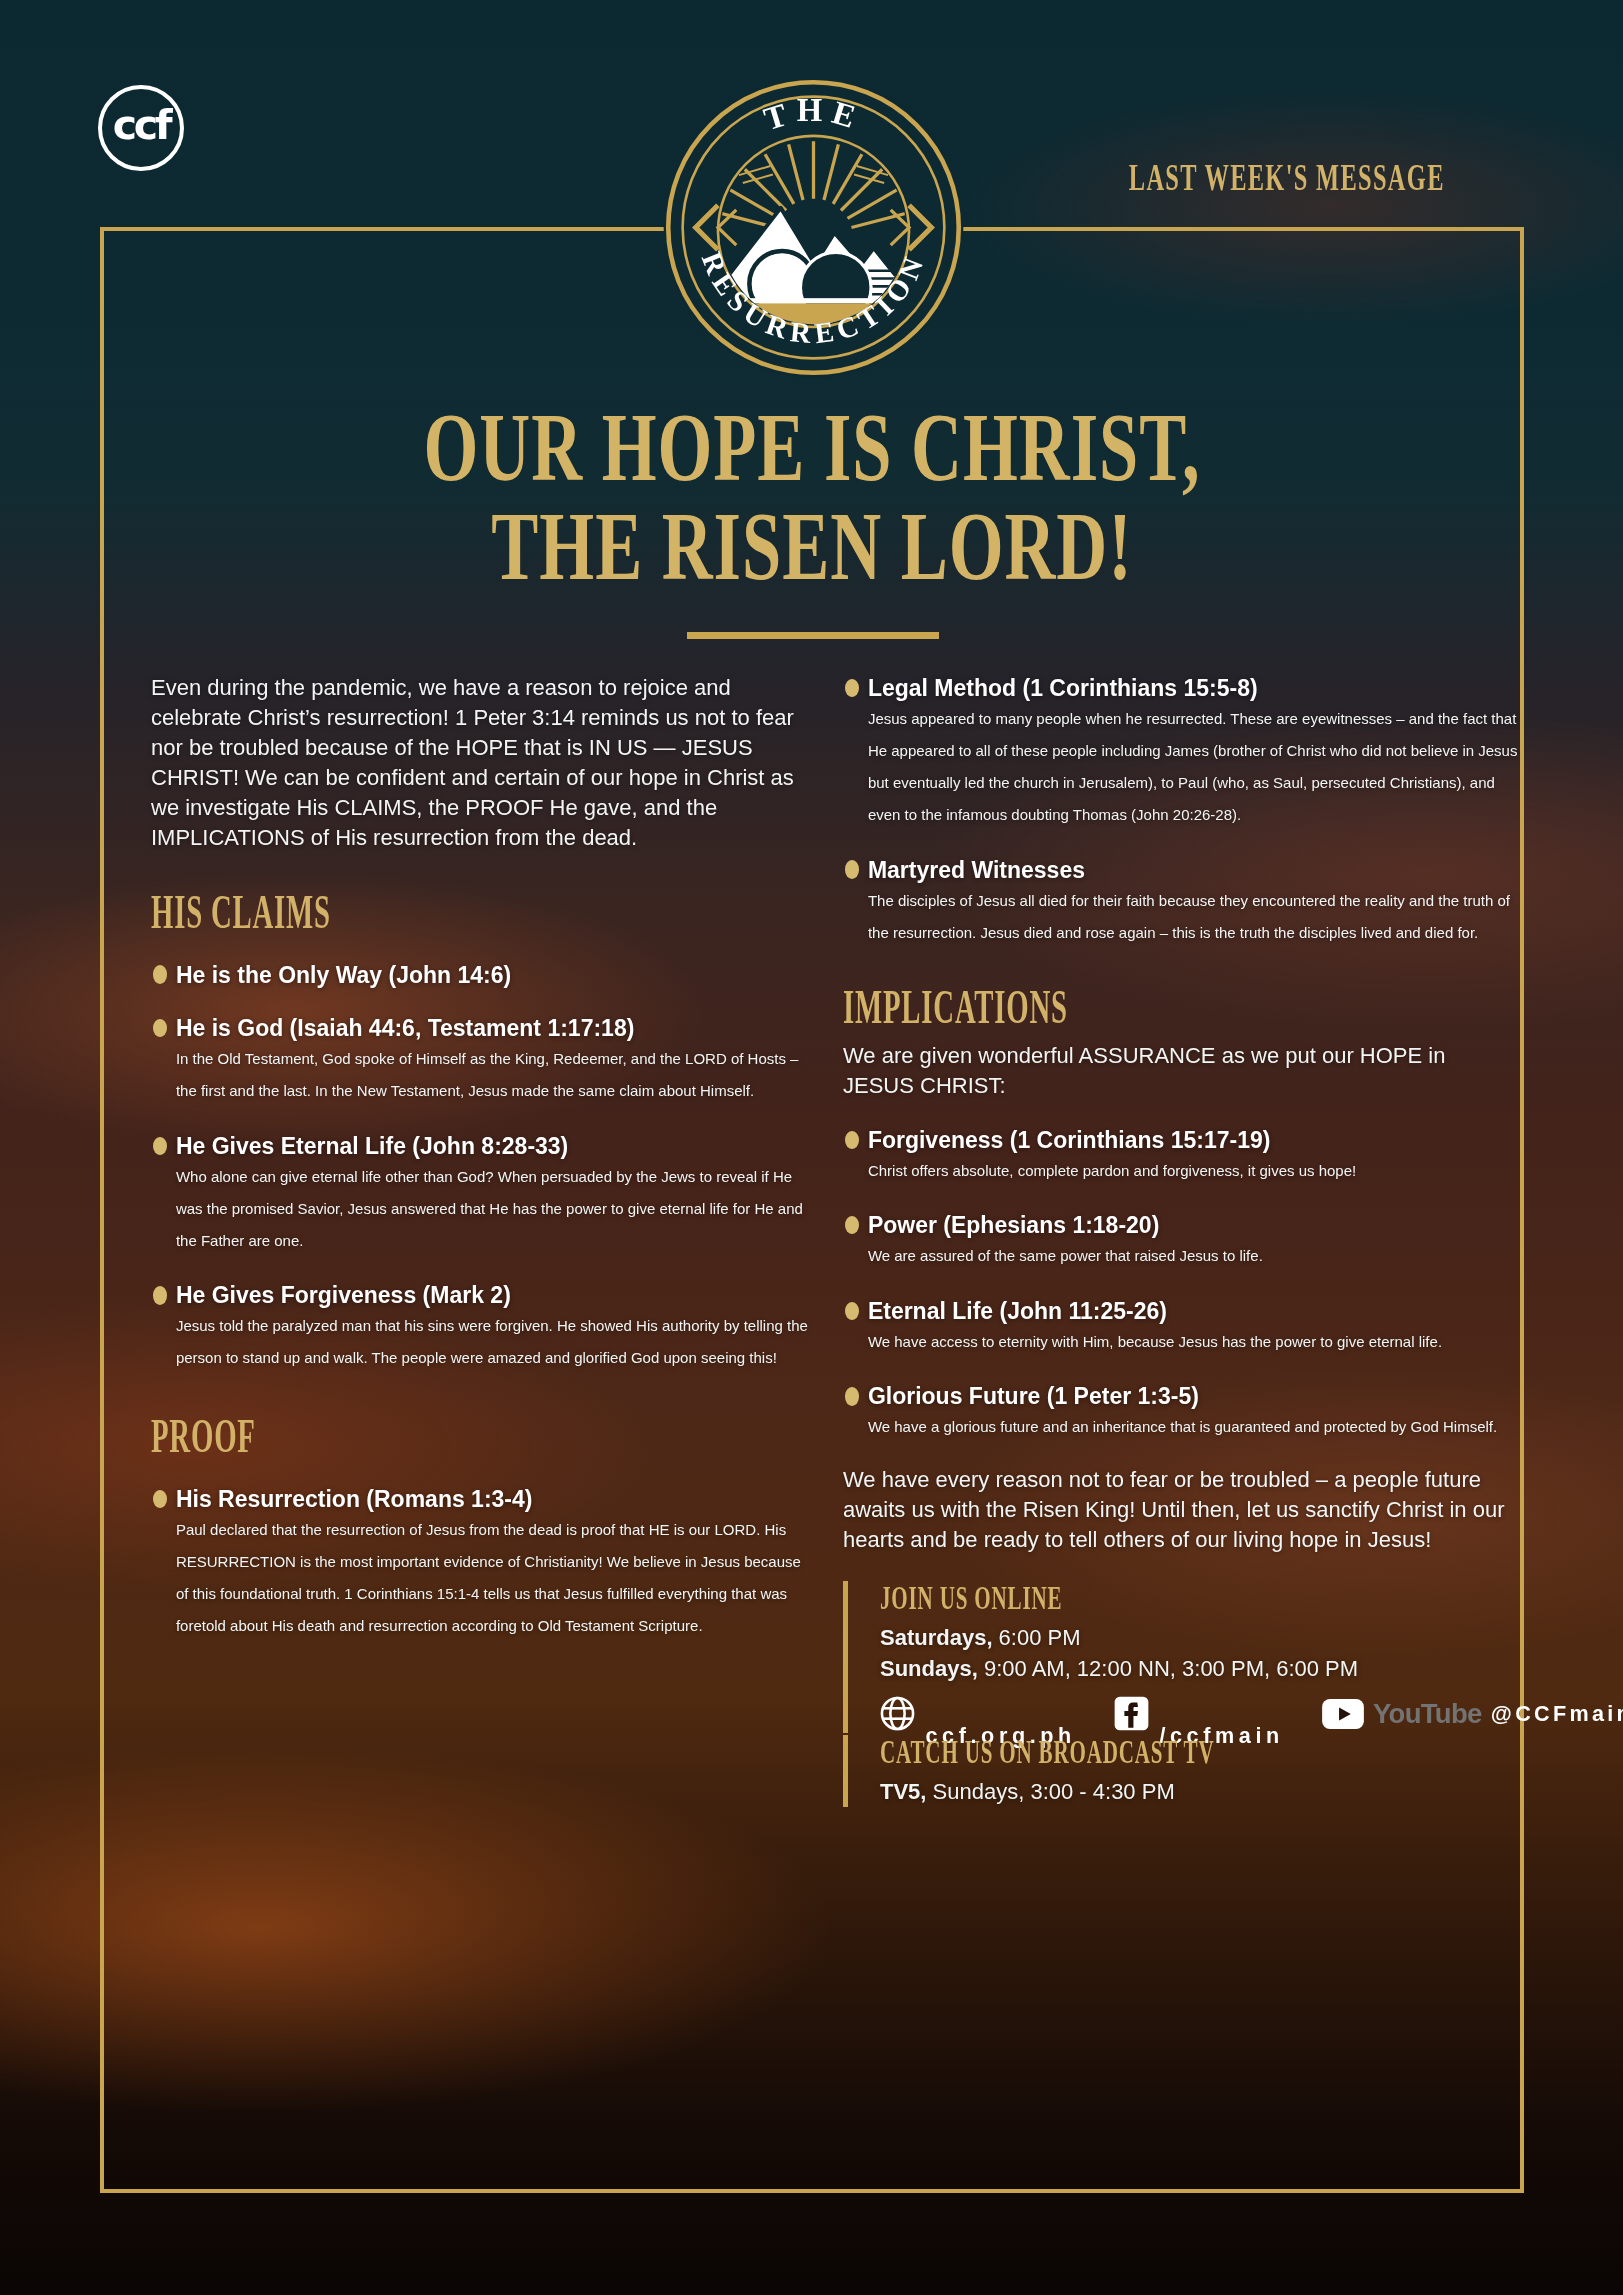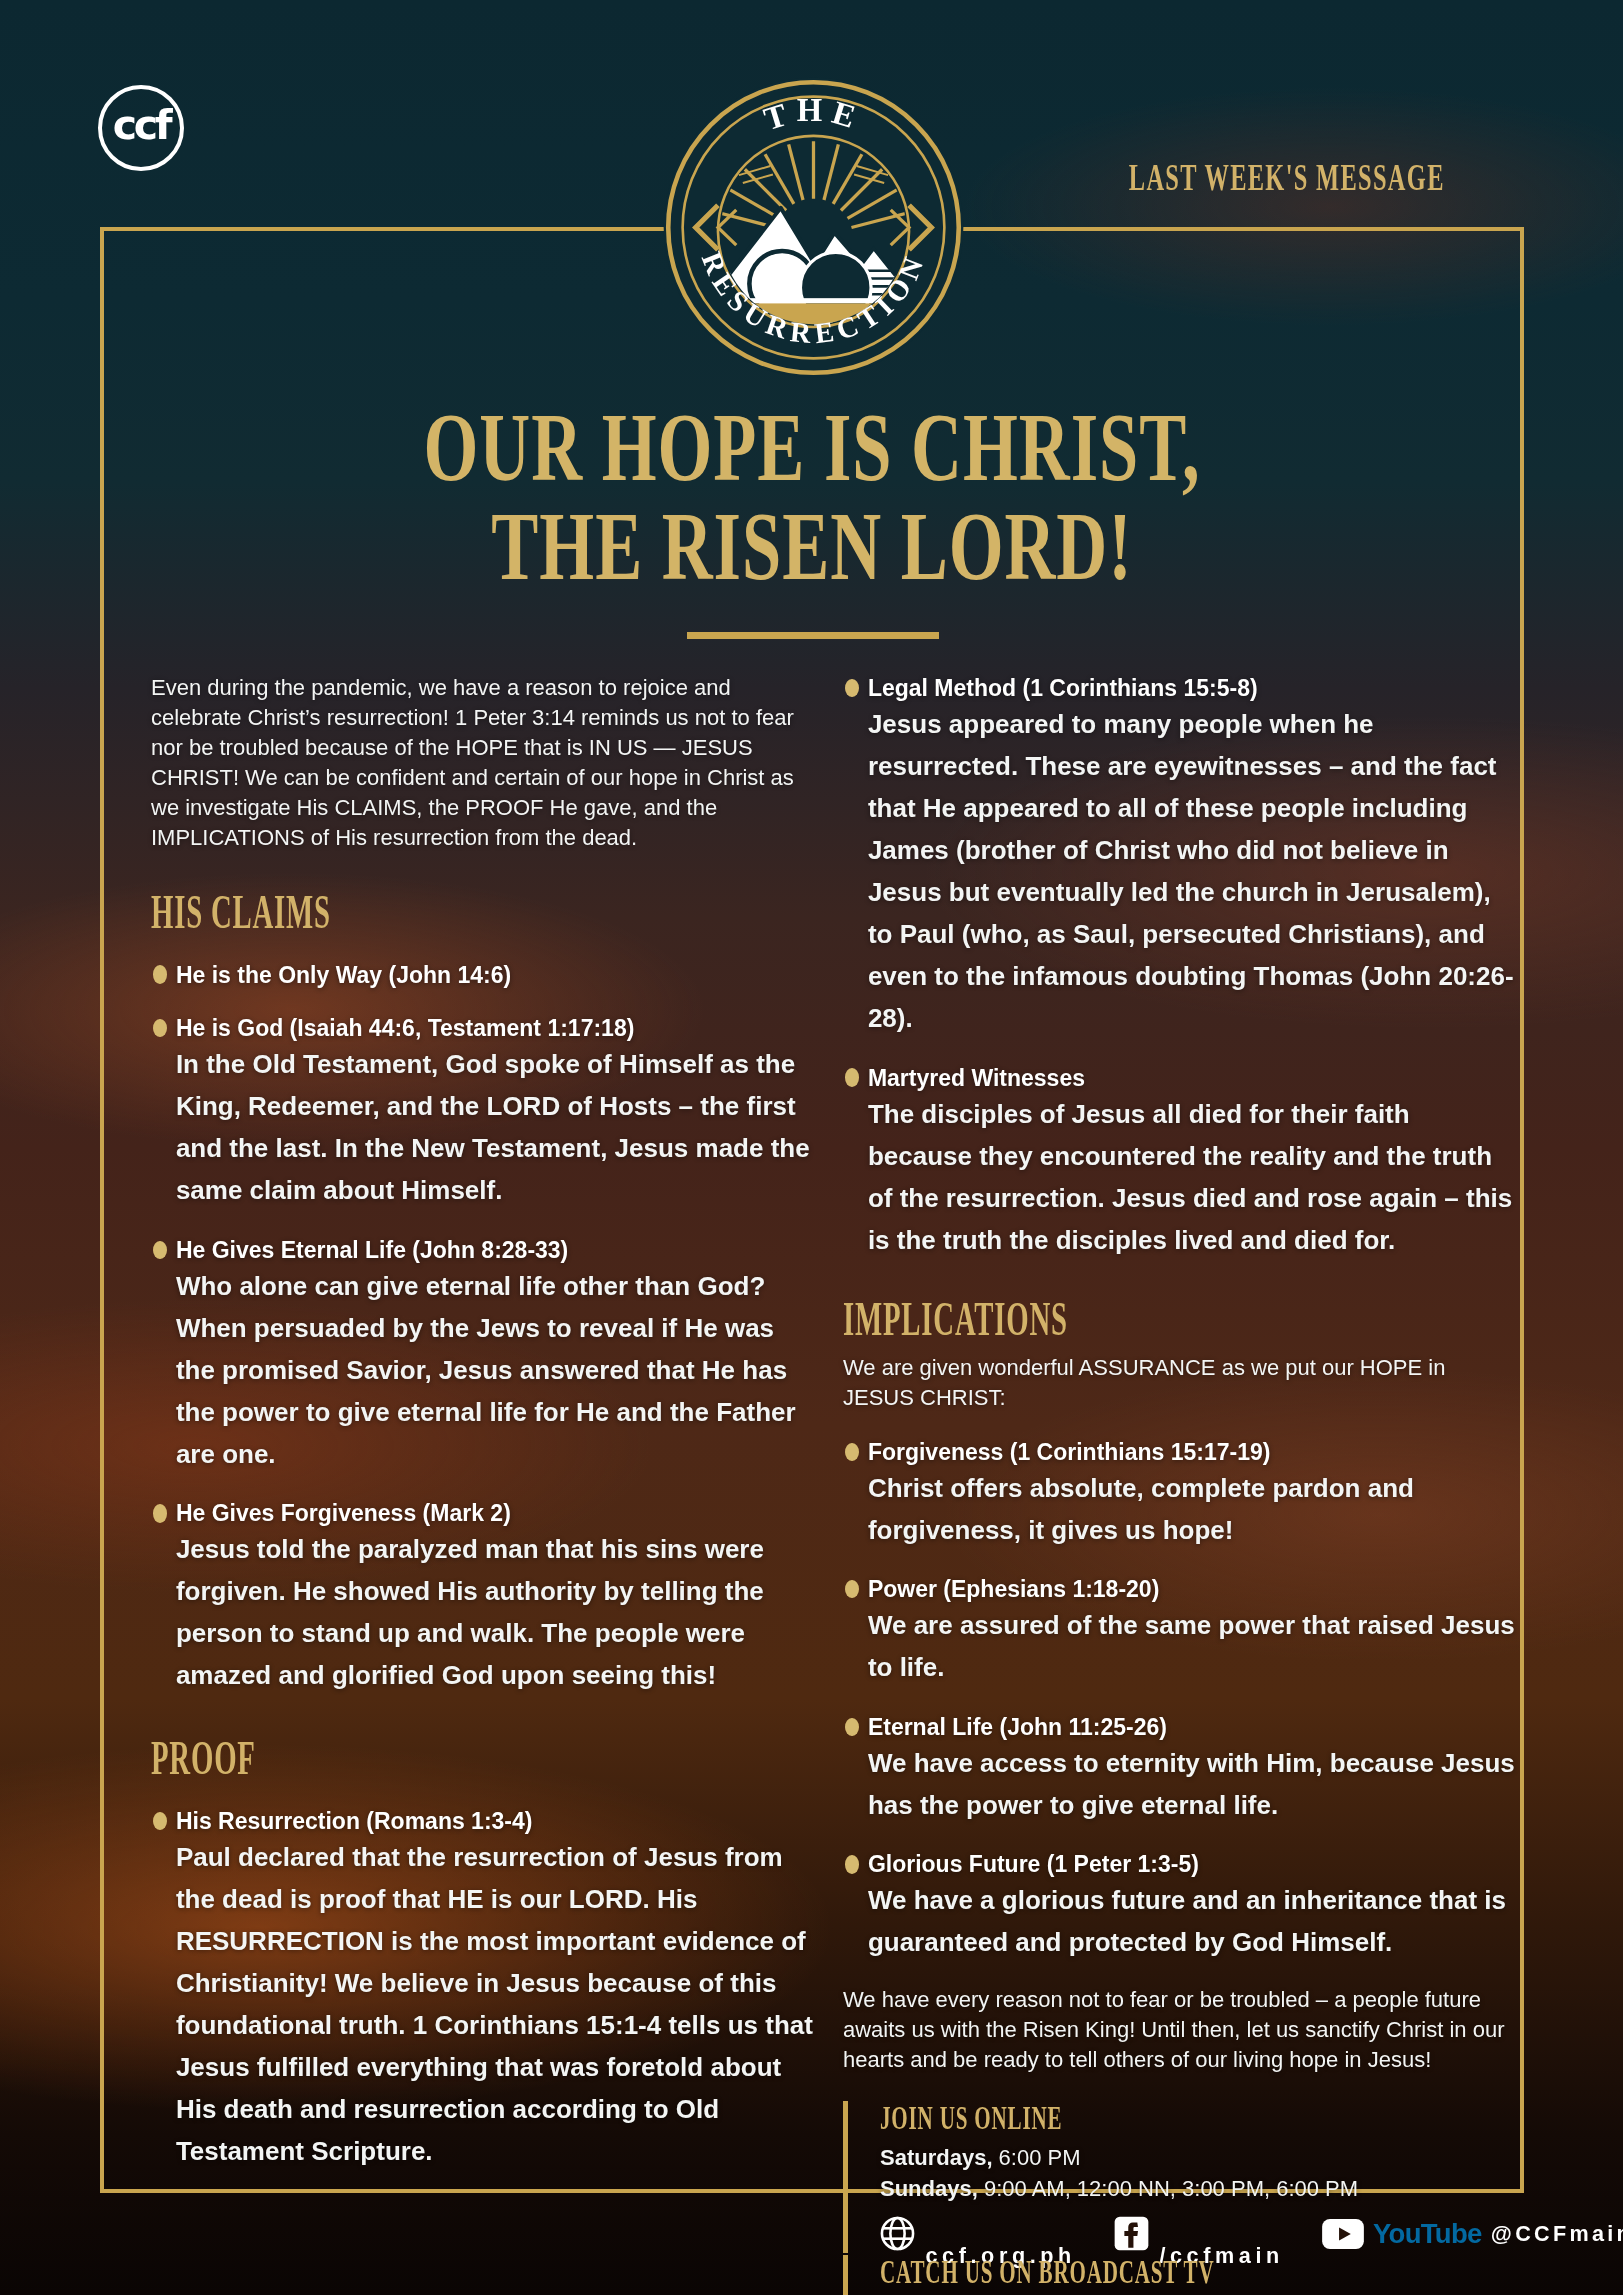--- a/index.html
+++ b/index.html
@@ -64,38 +64,38 @@
   }
   .h-claims{margin-top:35px;}
   .h-proof{margin-top:38px;}
   .h-impl{margin-top:34px;}
   .bullet{display:flex;margin-top:23.6px;}
   .bullet .dot{
     flex:0 0 auto;width:13.7px;height:18.3px;border-radius:50%;
     background:#d6ba70;margin:5.9px 9.2px 0 2px;
   }
   .bullet-title{font-weight:700;font-size:23px;line-height:30px;color:#ffffff;text-shadow:0 1.3px 5.2px rgba(0,0,0,.45);}
-  .bullet-body{font-size:26px;line-height:42px;text-shadow:0 1.3px 5.2px rgba(0,0,0,.45);font-weight:bold;}
+  .bullet-body{font-size:15px;line-height:32px;text-shadow:0 1.3px 5.2px rgba(0,0,0,.45);}
   .impl-intro{margin-top:10.5px;}
   .closing{margin-top:22px;}
   
   .footer-block{border-left:5.9px solid #c9a54f;padding-left:32px;margin-top:26px;}
   .footer-block.second{margin-top:2px;}
   .footer-h{
     color:#d2b269;font-family:"Liberation Serif", serif;font-weight:700;
     font-size:34px;line-height:34px;letter-spacing:1.3px;white-space:nowrap;
     display:inline-block;transform:scaleX(0.62);transform-origin:0 50%;margin:0 0 6.5px 0;
   }
   .sched{font-size:22px;line-height:31px;margin:0;text-shadow:0 1.3px 5.2px rgba(0,0,0,.45);}
   .sched b{font-weight:700;}
   .social-row{display:flex;align-items:center;margin-top:10.5px;height:39px;}
   .social-item{display:flex;align-items:center;}
   .social-item + .social-item{margin-left:38px;}
   .social-label{font-size:21.6px;font-weight:600;letter-spacing:4.6px;margin-left:10.5px;white-space:nowrap;color:#fff;margin-top:45px;}
-  .yt-word{font-size:27.5px;font-weight:700;letter-spacing:-0.7px;margin-left:9.2px;color:#0369a1;}
+  .yt-word{font-size:27.5px;font-weight:700;letter-spacing:-0.7px;margin-left:9.2px;color:#737373;}
   .yt-handle{font-size:21.6px;font-weight:600;letter-spacing:3.3px;margin-left:9.2px;color:#fff;white-space:nowrap;}
 </style>
 </head>
 <body>
 
 <div class="frame"></div>
 
 <div class="ccf-logo">
   <span>ccf</span>
 </div>

